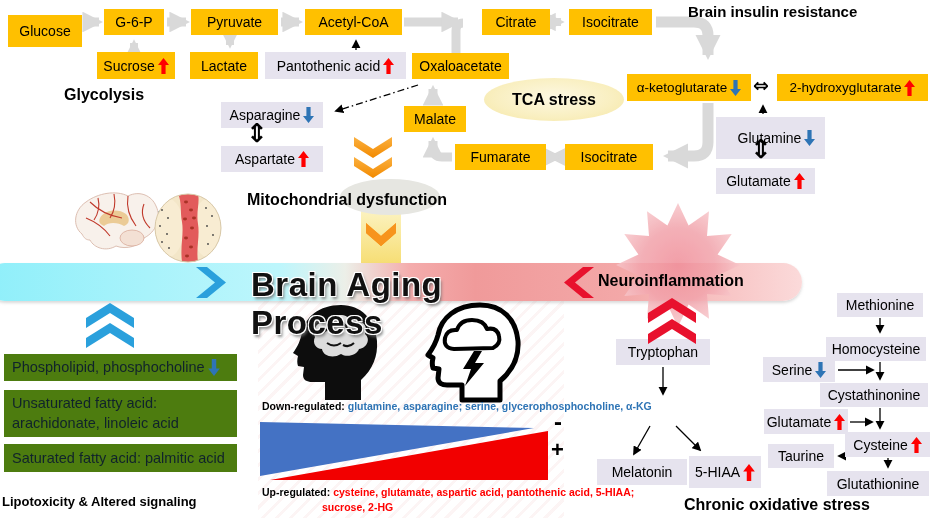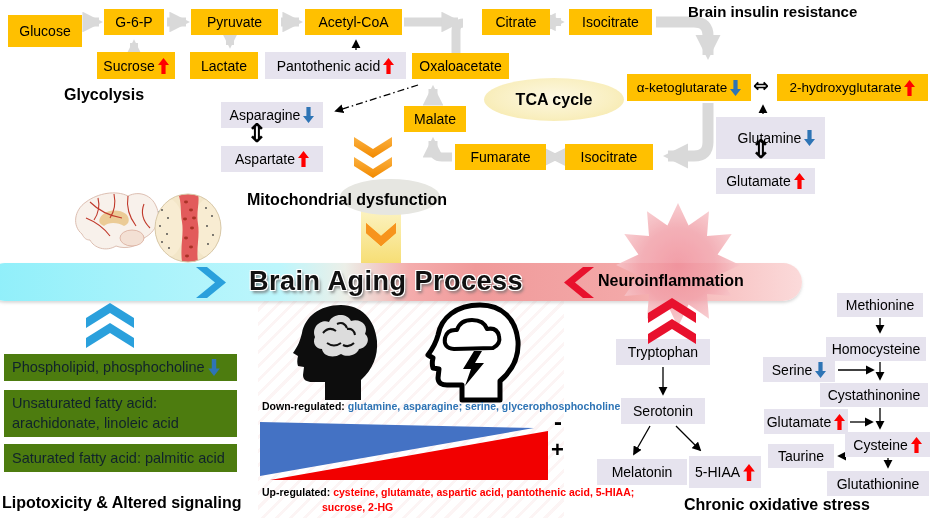--- a/index.html
+++ b/index.html
@@ -20,22 +20,22 @@
   svg.layer{position:absolute;left:0;top:0;z-index:1;}
   .ell{position:absolute;border-radius:50%;z-index:1;}
   .hatch{position:absolute;left:258px;top:298px;width:306px;height:220px;z-index:0;
          background:repeating-linear-gradient(135deg,#ffffff 0 7px,#FBEFEF 7px 10px);opacity:.65;}
   .band{position:absolute;left:361px;top:209px;width:40px;height:56px;z-index:0;
         background:linear-gradient(180deg,#FCF3C2,#F6DD72);}
   .banner{position:absolute;left:-14px;top:263px;width:816px;height:38px;border-radius:19px;z-index:2;
           background:linear-gradient(90deg,#8FEFFA 0%,#A9F3FB 20%,#BDF6FC 36%,#ECEFE8 44%,
                      #F4ACAC 52%,#F09A9A 60%,#F3A8A8 78%,#FBDADA 100%);
           box-shadow:0 2px 3px rgba(150,150,150,.35);}
-  .mainTitle{position:absolute;left:240px;top:266px;width:292px;text-align:center;z-index:4;
-             font-weight:bold;font-size:27px;letter-spacing:.5px;color:#111;
+  .mainTitle{position:absolute;left:251px;top:266px;width:292px;z-index:4;
+             font-weight:bold;font-size:33px;letter-spacing:.5px;color:#111;
              text-shadow:-1px -1px 0 #fff,1px -1px 0 #fff,-1px 1px 0 #fff,1px 1px 0 #fff,2px 3px 3px rgba(110,110,110,.8);}
   .small{font-size:10.5px;font-weight:bold;line-height:1.25;white-space:nowrap;}
 </style>
 </head>
 <body>
 
 <div id="canvas">
 
   <div class="hatch"></div>
   <div class="ell" style="left:340px;top:179px;width:100px;height:36px;background:#E6E6E1;"></div>
@@ -80,21 +80,21 @@
       <path d="M838,370 H873" marker-end="url(#mb)"></path>
       <path d="M880,408 V428" marker-end="url(#mb)"></path>
       <path d="M850,422 H872" marker-end="url(#mb)"></path>
       <path d="M888,458 V467" marker-end="url(#mb)"></path>
       <path d="M844,456 H839" marker-end="url(#mb)"></path>
     </g>
   </svg>
 
   <div class="ell" style="left:484px;top:78px;width:140px;height:43px;z-index:1;display:flex;align-items:center;justify-content:center;
               background:radial-gradient(ellipse at 50% 45%,#FDF8E2 0%,#F9EFC0 60%,#F5E6A2 100%);">
-    <span class="lbl" style="position:static;font-size:16px;">TCA cycle</span>
+    <span class="lbl" style="position:static;font-size:16px;">TCA stress</span>
   </div>
 
   <div class="box ybox" style="left:8px;top:15px;width:74px;height:32px;">
       <span>Glucose</span>
     </div>
   <div class="box ybox" style="left:104px;top:9px;width:60px;height:26px;">
       <span>G-6-P</span>
     </div>
   <div class="box ybox" style="left:191px;top:9px;width:87px;height:26px;">
       <span>Pyruvate</span>
@@ -284,21 +284,21 @@
         <path d="M5.5,0 L11,7 H7.6 V16 H3.4 V7 H0 Z" fill="#2E74B5"></path>
       </svg>
   </div>
   <div class="box cybox" style="left:4px;top:390px;width:225px;height:47px;flex-direction:column;align-items:flex-start;justify-content:center;line-height:1.35;">
     <span>Unsaturated fatty acid:</span>
     <span>arachidonate, linoleic acid</span>
   </div>
   <div class="box cybox" style="left:4px;top:444px;width:225px;height:28px;">
     <span>Saturated fatty acid: palmitic acid</span>
   </div>
-  <div class="lbl" style="left:2px;top:494px;font-size:16px;">Lipotoxicity &amp; Altered signaling</div>
+  <div class="lbl" style="left:2px;top:494px;font-size:13px;">Lipotoxicity &amp; Altered signaling</div>
 
   <svg class="chev" style="left:285px;top:303px;" width="96" height="98" viewBox="0 0 96 98">
     <path d="M56,2 C34,2 20,14 17,30 C15,38 13,43 8,50 L13,53 C12,57 12,60 13,63 L19,64 L18,72 C18,77 22,79 27,79 L40,79 L40,97 L76,97 L76,77 C88,66 93,53 92,38 C90,16 76,2 56,2 Z" fill="#0d0d0d"></path>
     <path d="M30,34 C26,24 36,16 44,19 C48,10 62,10 66,18 C76,15 84,23 80,31 C86,36 82,45 74,46 C72,52 62,55 56,51 C48,56 38,53 37,46 C31,46 27,40 30,34 Z" fill="#DCDCDC"></path>
     <g stroke="#111" stroke-width="2" fill="none">
       <path d="M38,30 q6,-7 13,-2"></path>
         <path d="M52,21 q7,-3 10,4"></path>
         <path d="M62,26 q7,-1 8,6"></path>
       <path d="M42,40 q7,5 14,0"></path>
         <path d="M58,42 q6,3 11,-2"></path>
@@ -320,23 +320,20 @@
   <div class="lbl" style="left:554px;top:408px;font-size:24px;">-</div>
   <div class="lbl" style="left:551px;top:437px;font-size:22px;">+</div>
   <div class="small" style="position:absolute;left:262px;top:486px;z-index:2;">
     <span style="color:#000;">Up-regulated:</span><span style="color:#FF0000;"> cysteine, glutamate, aspartic acid, pantothenic acid, 5-HIAA;</span>
   </div>
   <div class="small" style="position:absolute;left:322px;top:501px;color:#FF0000;z-index:2;">sucrose, 2-HG</div>
 
   <div class="box lbox" style="left:616px;top:339px;width:94px;height:26px;">
       <span>Tryptophan</span>
     </div>
-  <div class="box lbox" style="left:621px;top:398px;width:84px;height:26px;">
-      <span>Serotonin</span>
-    </div>
   <div class="box lbox" style="left:597px;top:459px;width:90px;height:26px;">
       <span>Melatonin</span>
     </div>
   <div class="box lbox" style="left:689px;top:456px;width:72px;height:32px;">
     <span>5-HIAA</span>
     <svg class="tr" width="12" height="17" viewBox="0 0 11 16">
         <path d="M5.5,0 L11,7 H7.6 V16 H3.4 V7 H0 Z" fill="#FF0000"></path>
       </svg>
   </div>
 

